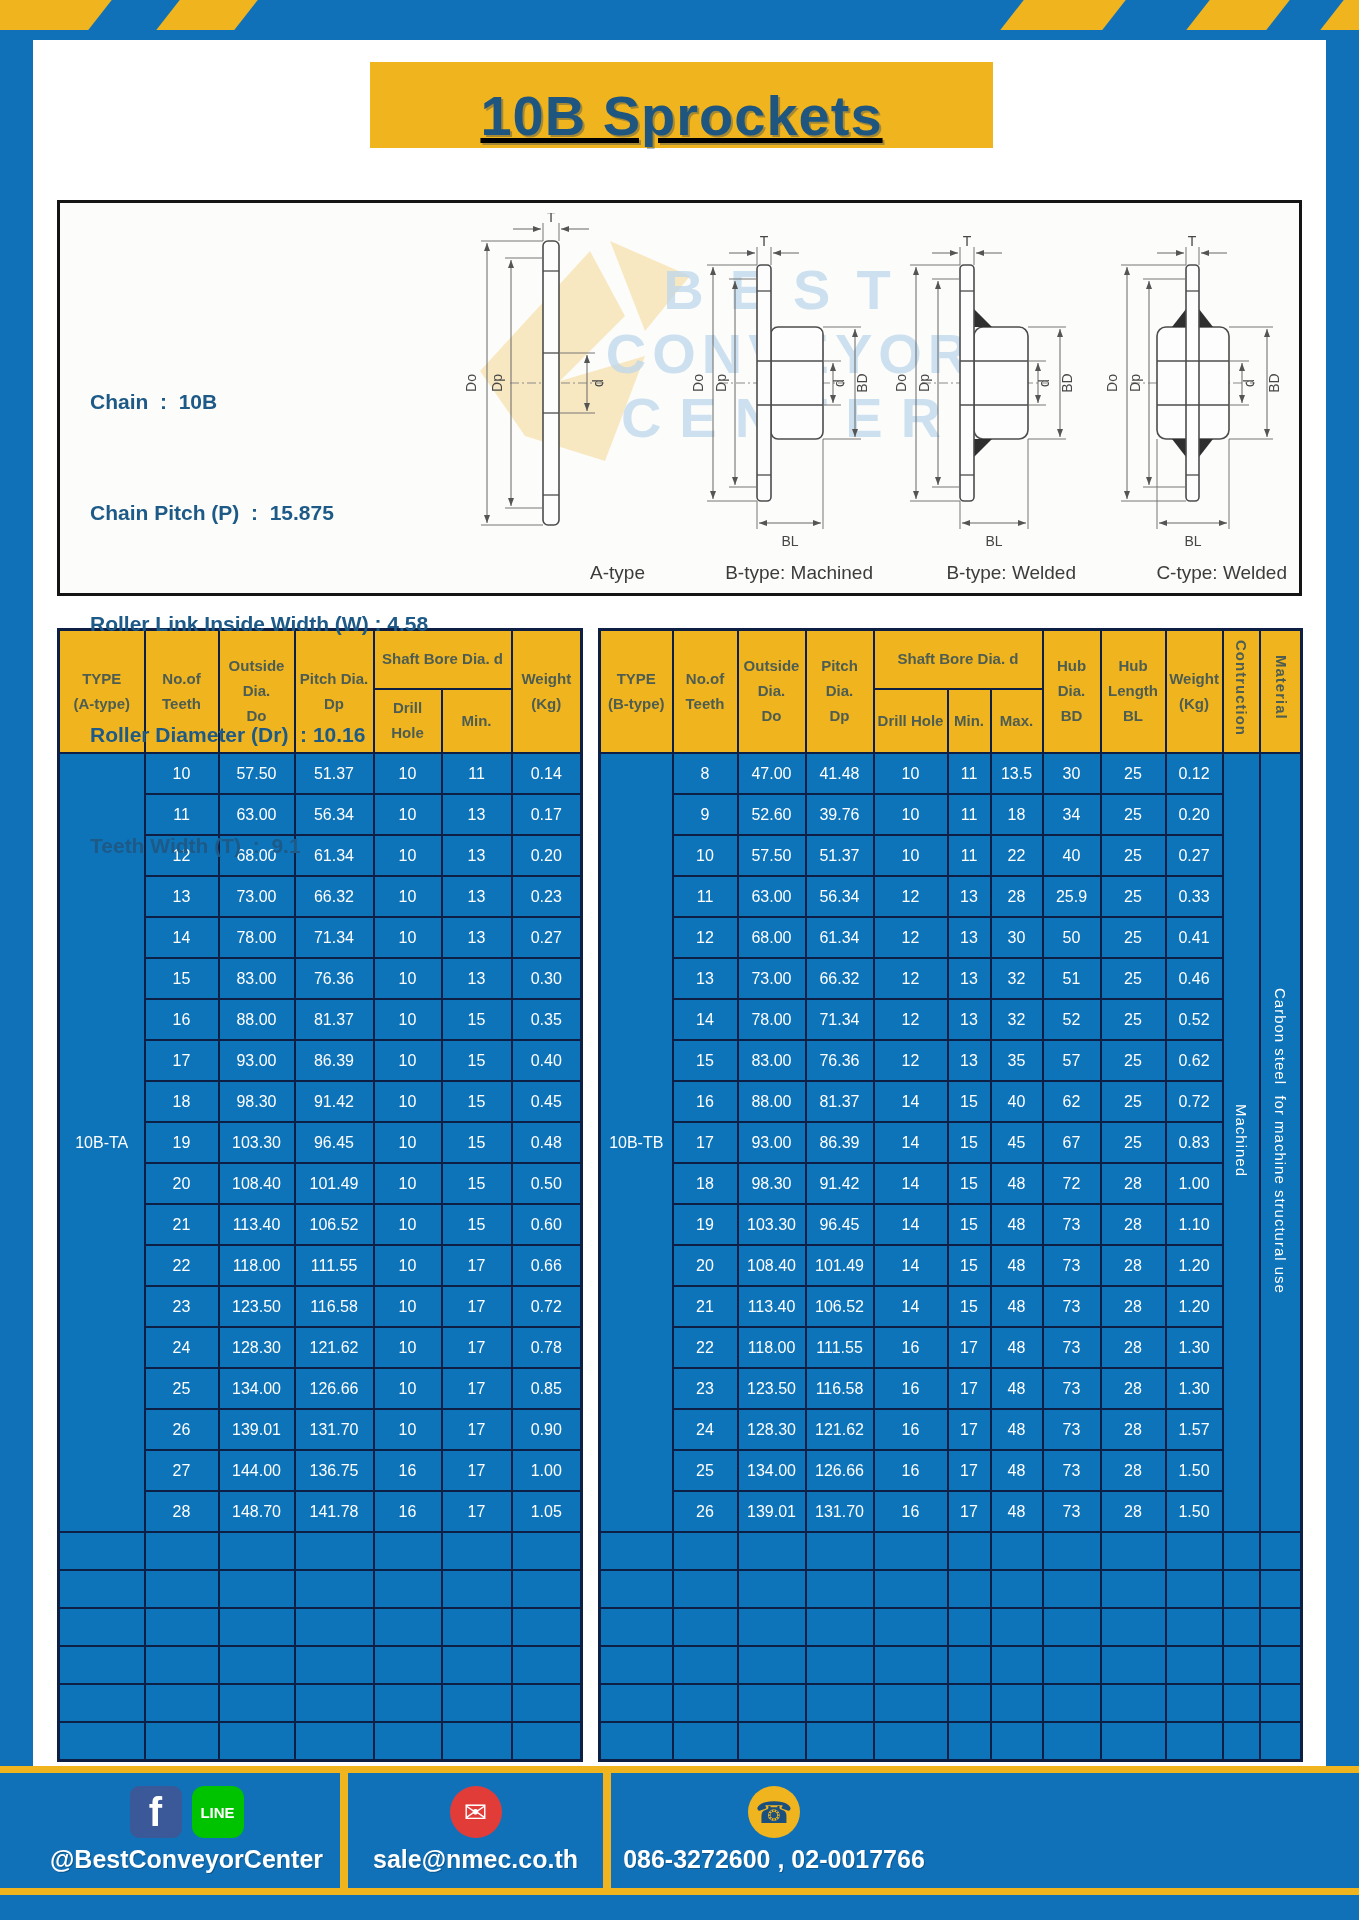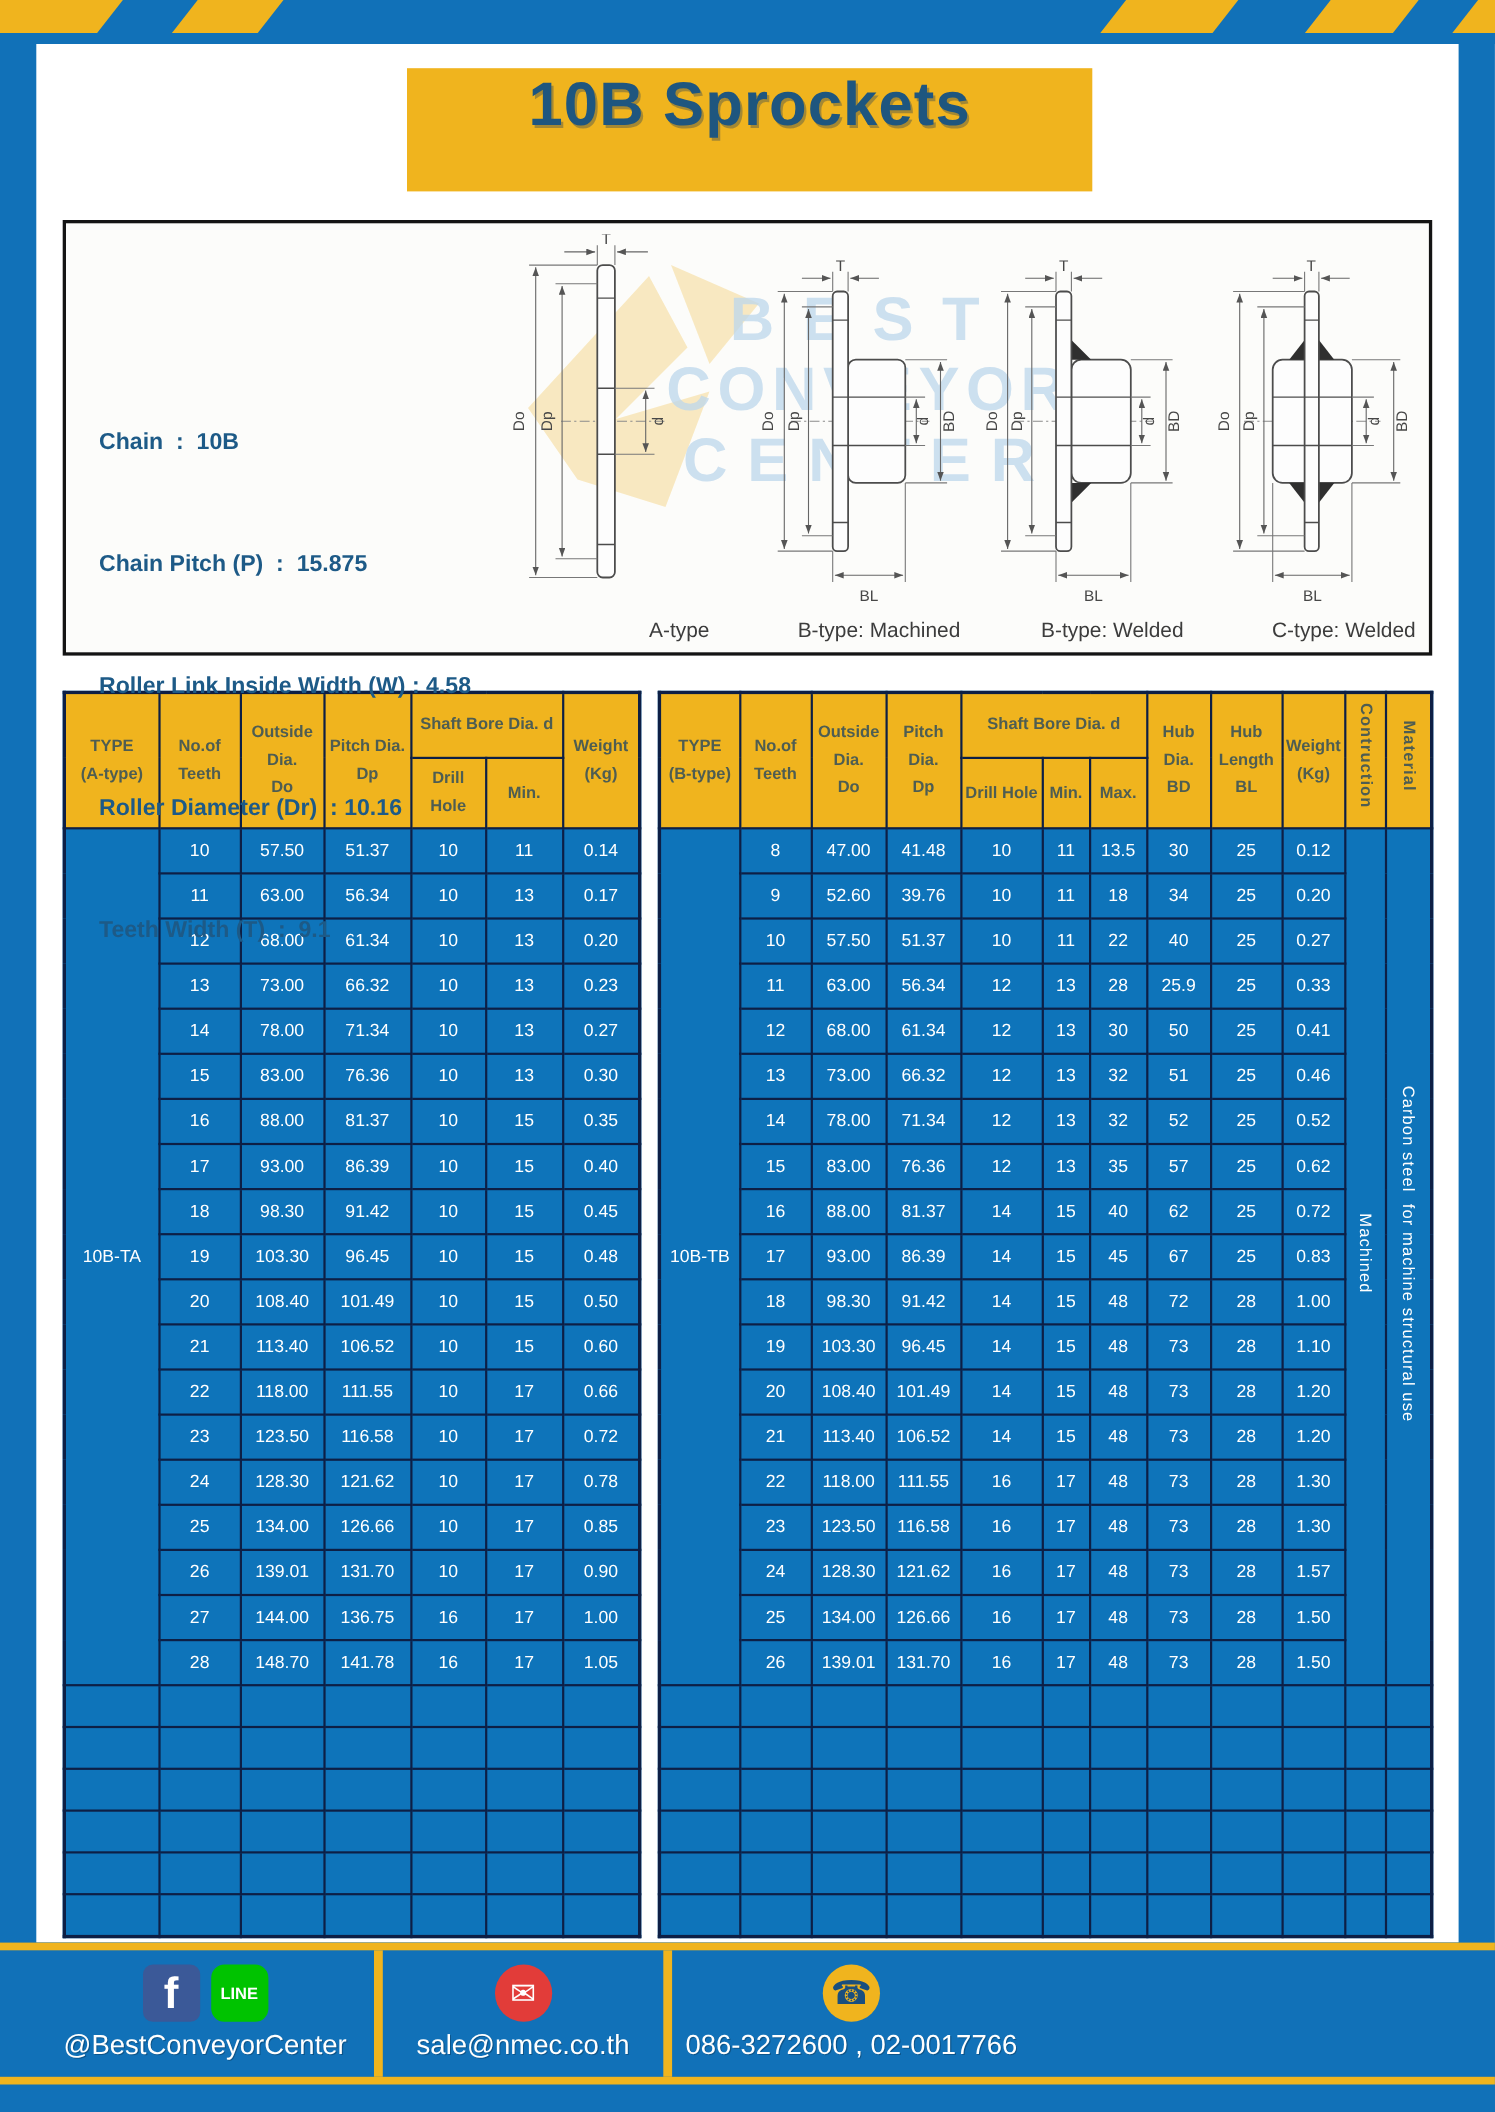--- a/index.html
+++ b/index.html
@@ -14,22 +14,22 @@
   .top-band{position:absolute;top:0;left:0;width:1359px;height:40px;background:#1171b8;overflow:hidden;}
   .stripe{position:absolute;top:0;height:30px;background:#f0b41e;transform:skewX(-38deg);}
   .s1{left:-70px;width:170px;}
   .s2{left:168px;width:78px;}
   .s3{left:1012px;width:102px;}
   .s4{left:1198px;width:80px;}
   .s5{left:1332px;width:70px;}
   
   .page{position:absolute;left:33px;top:40px;width:1293px;height:1726px;background:#ffffff;}
   
-  .title-box{position:absolute;left:337px;top:22px;width:623px;height:112px;background:#f0b41e;
-    display:flex;align-items:flex-start;justify-content:center;}
+  .title-box{position:absolute;left:337px;top:22px;width:623px;height:86px;background:#f0b41e;
+    display:flex;align-items:flex-end;justify-content:center;text-decoration:underline;}
   .title-box h1{margin:0;font-size:56px;font-weight:bold;color:#1e567f;letter-spacing:1px;
     text-shadow:2px 2px 0 rgba(23,55,92,.35);}
   
   .spec-box{position:absolute;left:24px;top:160px;width:1239px;height:390px;background:#fcfcfa;
     border:3px solid #141414;}
   .watermark{position:absolute;left:500px;top:55px;width:460px;z-index:0;text-align:center;
     color:#bdd7ec;font-weight:bold;line-height:64px;opacity:.75;}
   .watermark .w1{font-size:56px;letter-spacing:26px;}
   .watermark .w2{font-size:56px;letter-spacing:6px;}
   .watermark .w3{font-size:56px;letter-spacing:18px;}
@@ -66,21 +66,21 @@
   .body-vtext{font-size:15px;letter-spacing:1px;white-space:pre;}
   
   .footer{position:absolute;left:0;top:1766px;width:1359px;height:154px;background:#1171b8;}
   .f-line{position:absolute;left:0;width:1359px;height:7px;background:#f0b41e;}
   .f-line.top{top:0;} .f-line.bot{top:122px;}
   .footer-main{position:absolute;left:33px;top:7px;width:1293px;height:115px;display:flex;}
   .footer-section{display:flex;flex-direction:column;align-items:center;justify-content:flex-start;}
   .fs0{width:307px;} .fs1{width:255px;border-left:8px solid #f0b41e;}
   .fs2{width:405px;border-left:8px solid #f0b41e;} .fs3{width:326px;border-left:8px solid #f0b41e;}
   .footer-icons{height:66px;display:flex;align-items:center;gap:10px;padding-top:6px;}
-  .footer-label{color:#ffffff;font-weight:normal;font-size:25px;white-space:nowrap;
+  .footer-label{color:#ffffff;font-weight:bold;font-size:25px;white-space:nowrap;
     text-shadow:1px 1px 0 rgba(0,0,0,.25);}
   .icon{width:52px;height:52px;display:flex;align-items:center;justify-content:center;}
   .fb{background:#3b5998;border-radius:9px;color:#fff;font-size:40px;font-weight:bold;line-height:1;}
   .li{background:#00c300;border-radius:12px;color:#fff;font-size:15px;font-weight:bold;letter-spacing:0;}
   .mail{background:#e23c39;border-radius:50%;color:#fff;font-size:28px;}
   .globe{background:#3fa9e0;border-radius:50%;}
   .phone{background:#f0b41e;border-radius:50%;color:#1a4f7e;font-size:30px;}
 </style>
 </head>
 <body>

